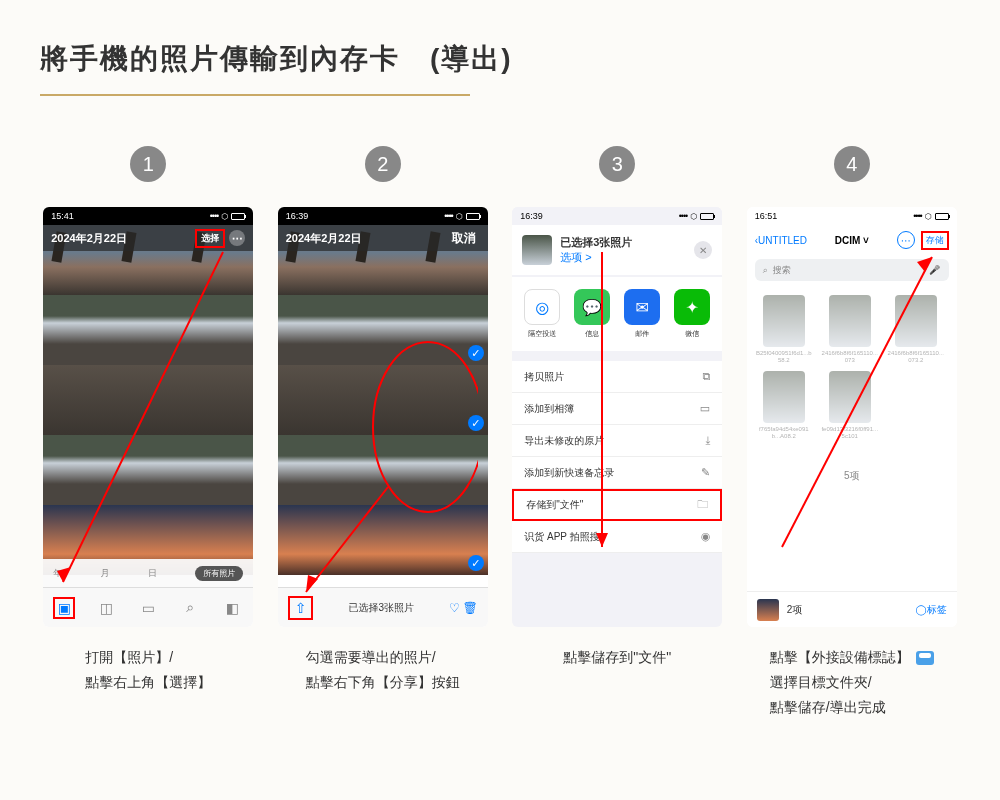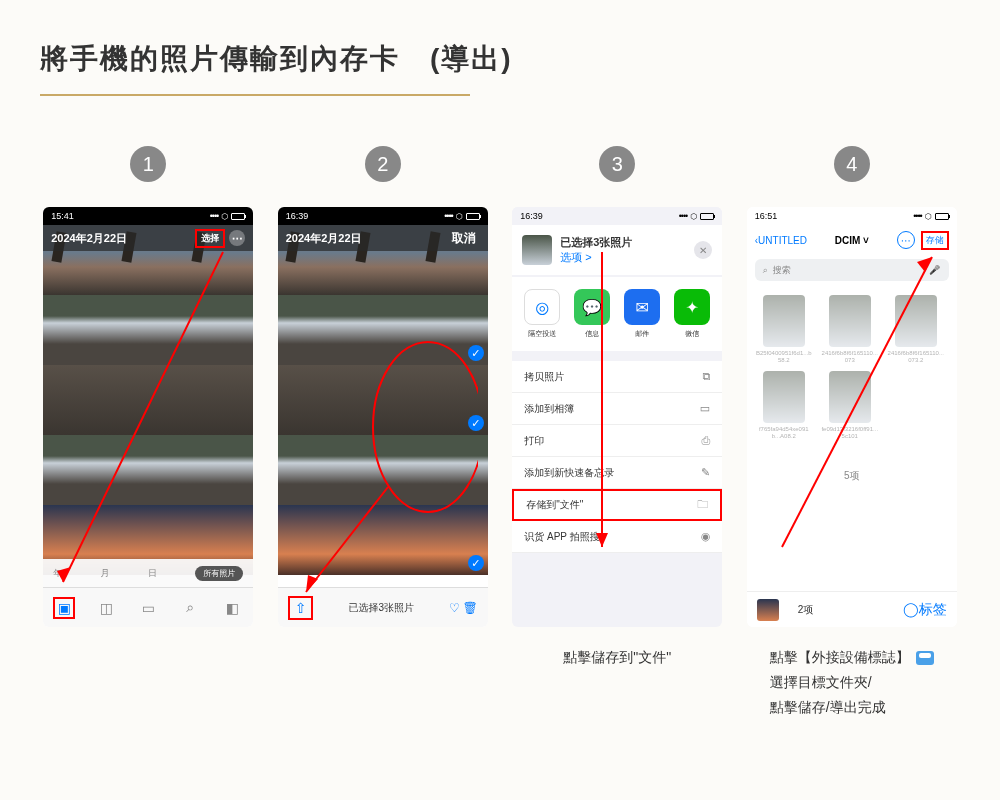--- a/index.html
+++ b/index.html
@@ -61,23 +61,23 @@
 .back4 { color: #007aff; display: flex; align-items: center; }
 .nav-title4 { font-weight: bold; color: #000; flex: 1; text-align: center; }
 .save-btn4 { border: 2px solid red; color: #007aff; padding: 1px 3px; font-size: 9px; }
 .more-btn4 { color: #007aff; width: 18px; height: 18px; border: 1px solid #007aff; border-radius: 50%; display: flex; align-items: center; justify-content: center; font-size: 10px; }
 .search4 { margin: 4px 8px; height: 22px; background: #eef0f2; border-radius: 6px; display: flex; align-items: center; padding: 0 8px; font-size: 9px; color: #888; gap: 5px; }
 .file-grid { display: flex; flex-wrap: wrap; padding: 10px 8px; gap: 8px; opacity: 0.45; }
 .file-item { width: 58px; display: flex; flex-direction: column; align-items: center; }
 .file-thumb { width: 42px; height: 52px; border-radius: 4px; background: linear-gradient(#4a5548,#c8d0d8); }
 .file-name { font-size: 6px; color: #555; margin-top: 3px; text-align: center; word-break: break-all; line-height: 1.1; }
 .item-count { text-align: center; font-size: 10px; color: #888; margin-top: 20px; }
-.bottom-sheet4 { position: absolute; bottom: 0; left: 0; right: 0; height: 36px; background: #fff; border-top: 1px solid #eee; display: flex; align-items: center; padding: 0 10px; gap: 19px; font-size: 10px; }
+.bottom-sheet4 { position: absolute; bottom: 0; left: 0; right: 0; height: 36px; background: #fff; border-top: 1px solid #eee; display: flex; align-items: center; padding: 0 10px; gap: 8px; font-size: 10px; }
 .mini-thumb { width: 22px; height: 22px; background: linear-gradient(#2a3550,#d88050); border-radius: 3px; }
-.tag-btn { margin-left: auto; color: #007aff; font-size: 14px; }
+.tag-btn { margin-left: auto; color: #007aff; font-size: 10px; }
 
 .red-arrow { position: absolute; pointer-events: none; z-index: 5; }
 .signal-dots::before { content: "••••"; letter-spacing: -1px; }
 .wifi::before { content: "⬡"; font-size: 8px; }
 .batt { width: 14px; height: 7px; border: 1px solid #fff; border-radius: 1px; position: relative; }
 .batt::after { content: ""; position: absolute; right: -2px; top: 1px; width: 1px; height: 3px; background: #fff; }
 .p3 .batt, .p4 .batt { border-color: #000; }
 .p3 .batt::after, .p4 .batt::after { background: #000; }
 .mic::before { content: "🎤"; font-size: 9px; filter: grayscale(1); }
 </style>
@@ -135,20 +135,22 @@
         <span class="tab-icon">◫</span>
         <span class="tab-icon">▭</span>
         <span class="tab-icon">⌕</span>
         <span class="tab-icon">◧</span>
       </div>
       <svg class="red-arrow" style="left:10px;top:40px;width:180px;height:340px">
           <line x1="170" y1="5" x2="10" y2="335" stroke="red" stroke-width="2"></line>
           <polygon points="10,335 18,320 4,324" fill="red"></polygon>
         </svg>
     </div>
+    <div class="caption" style="white-space:pre-line">打開【照片】/
+點擊右上角【選擇】</div>
   </div>
 
   <div class="step">
     <div class="step-num">2</div>
     <div class="phone">
       <div class="statusbar">
         <span>16:39</span>
         <span class="right">
             <span class="signal-dots"></span>
             <span class="wifi"></span>
@@ -186,20 +188,22 @@
         <span class="share-icon">⇧</span>
         <span>已选择3张照片</span>
         <span><span class="trash-icon">♡</span> <span class="trash-icon">🗑</span></span>
       </div>
       <svg class="red-arrow" style="left:20px;top:100px;width:180px;height:290px">
         <ellipse cx="130" cy="120" rx="55" ry="85" stroke="red" stroke-width="2" fill="none"></ellipse>
         <line x1="90" y1="180" x2="8" y2="285" stroke="red" stroke-width="2"></line>
         <polygon points="8,285 20,272 10,268" fill="red"></polygon>
       </svg>
     </div>
+    <div class="caption" style="white-space:pre-line">勾選需要導出的照片/
+點擊右下角【分享】按鈕</div>
   </div>
 
   <div class="step">
     <div class="step-num">3</div>
     <div class="phone p3">
       <div class="statusbar">
         <span>16:39</span>
         <span class="right">
             <span class="signal-dots"></span>
             <span class="wifi"></span>
@@ -235,22 +239,22 @@
       <div class="list">
         <div class="list-item">
             <span>拷贝照片</span>
             <span class="li-icon">⧉</span>
           </div>
         <div class="list-item">
             <span>添加到相簿</span>
             <span class="li-icon">▭</span>
           </div>
         <div class="list-item">
-            <span>打印</span>
-            <span class="li-icon">⎙</span>
+            <span>导出未修改的原片</span>
+            <span class="li-icon">⤓</span>
           </div>
         <div class="list-item">
             <span>添加到新快速备忘录</span>
             <span class="li-icon">✎</span>
           </div>
         <div class="list-item boxed">
             <span>存储到"文件"</span>
             <span class="li-icon">🗀</span>
           </div>
         <div class="list-item">

